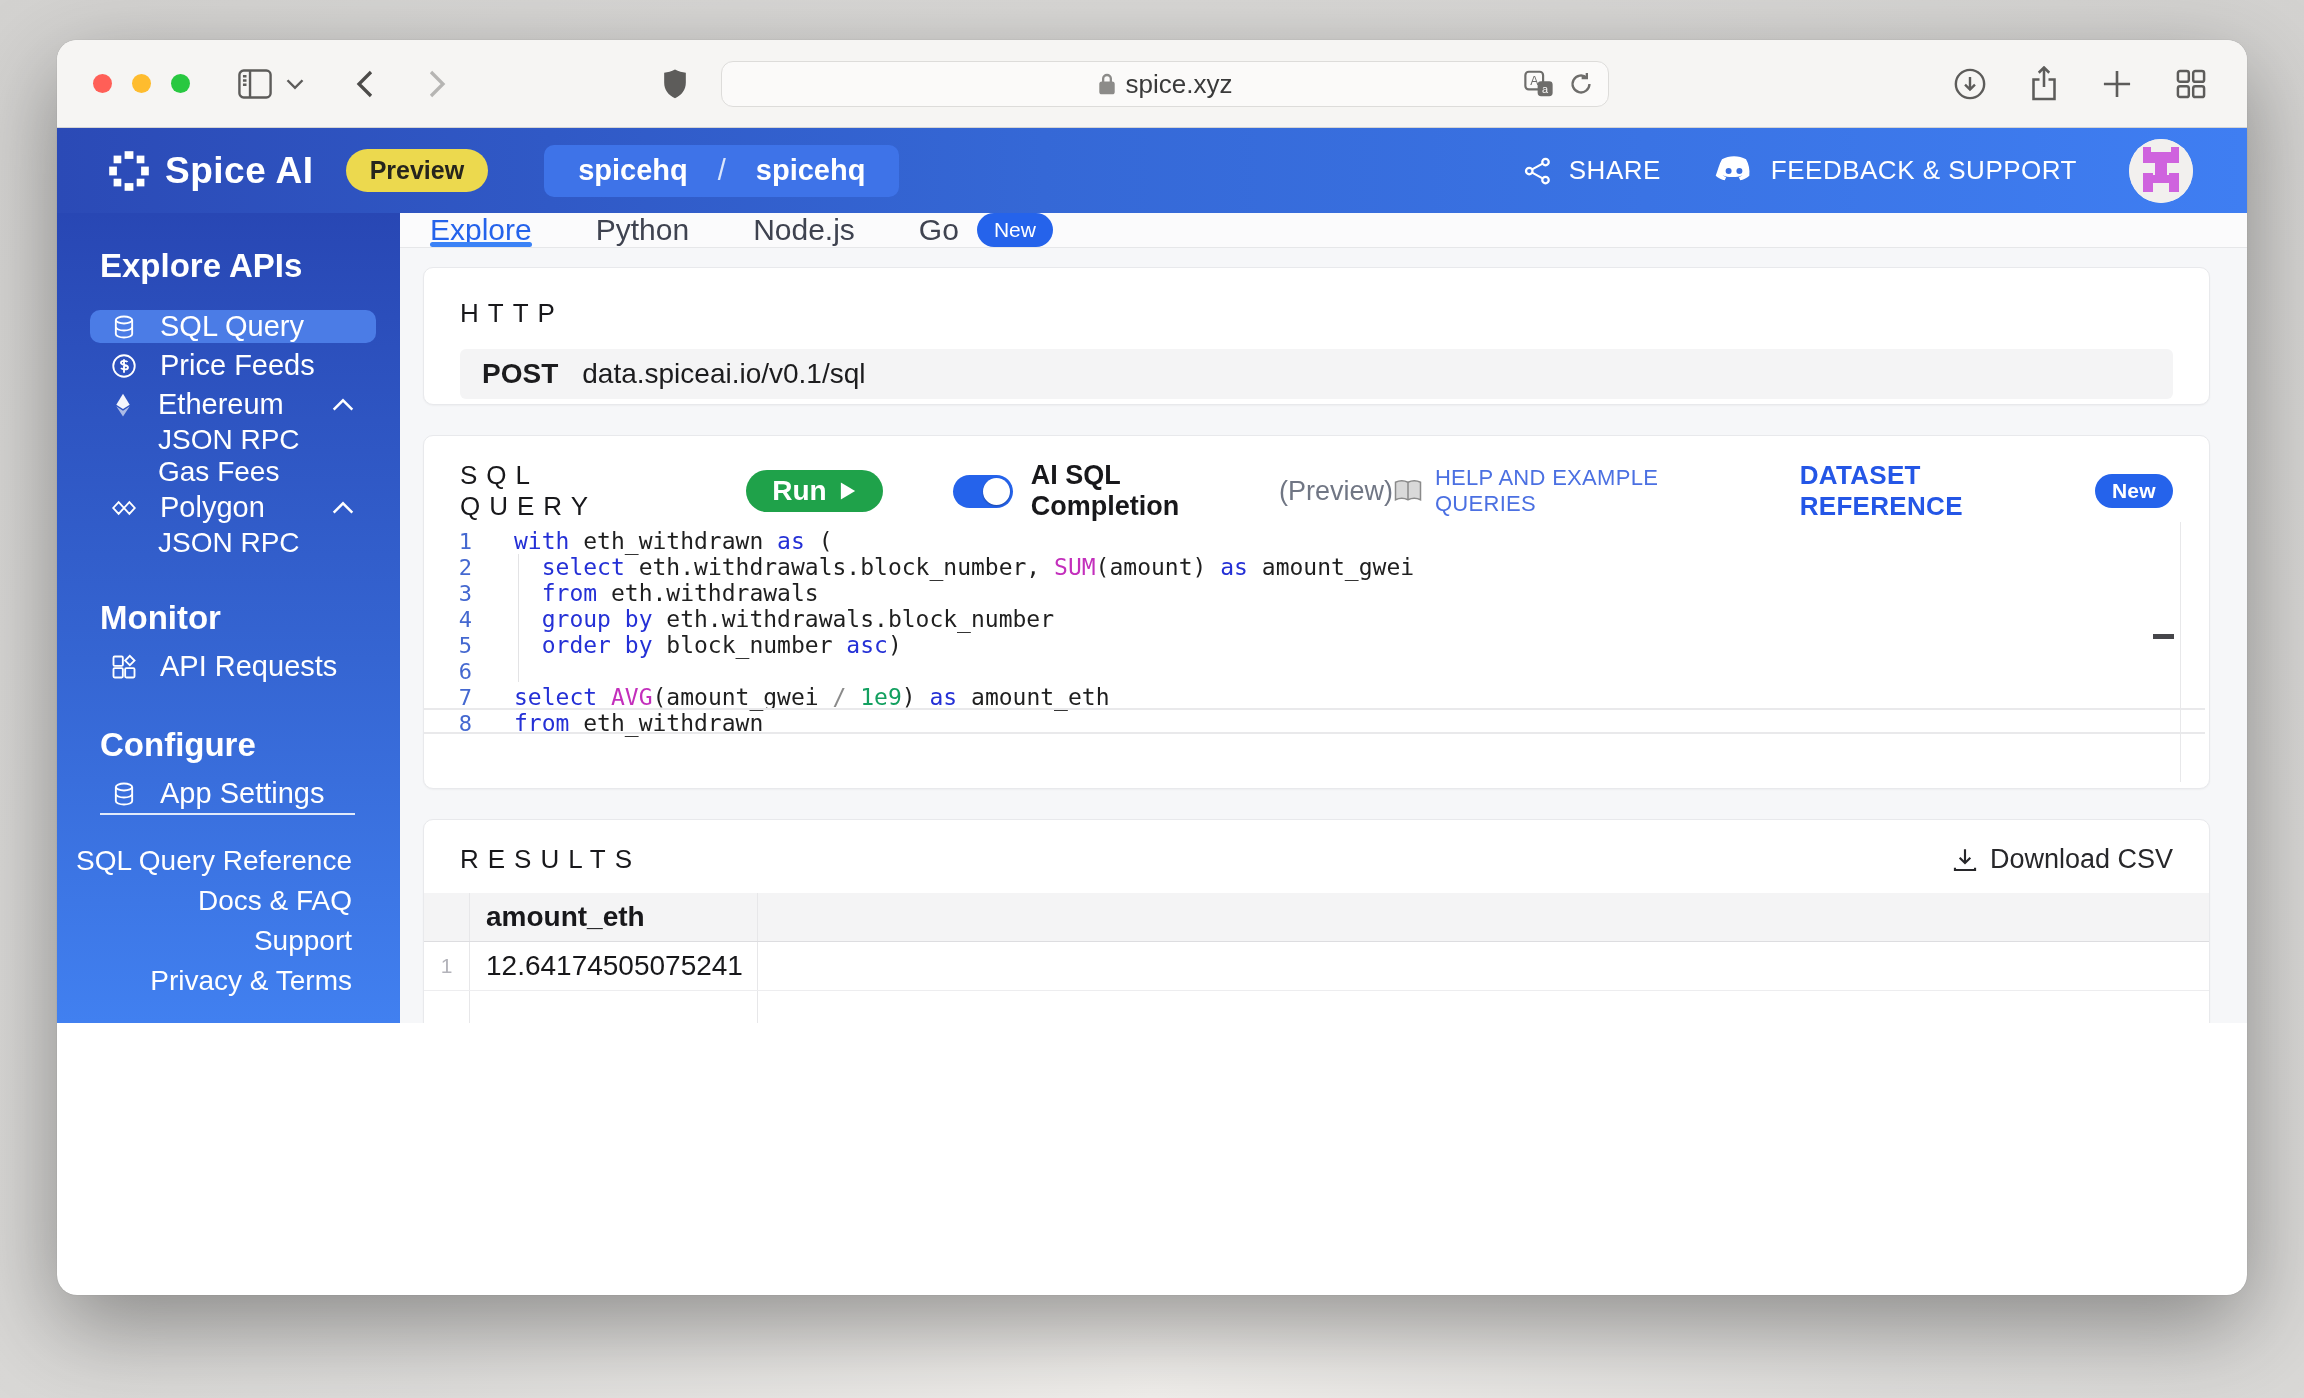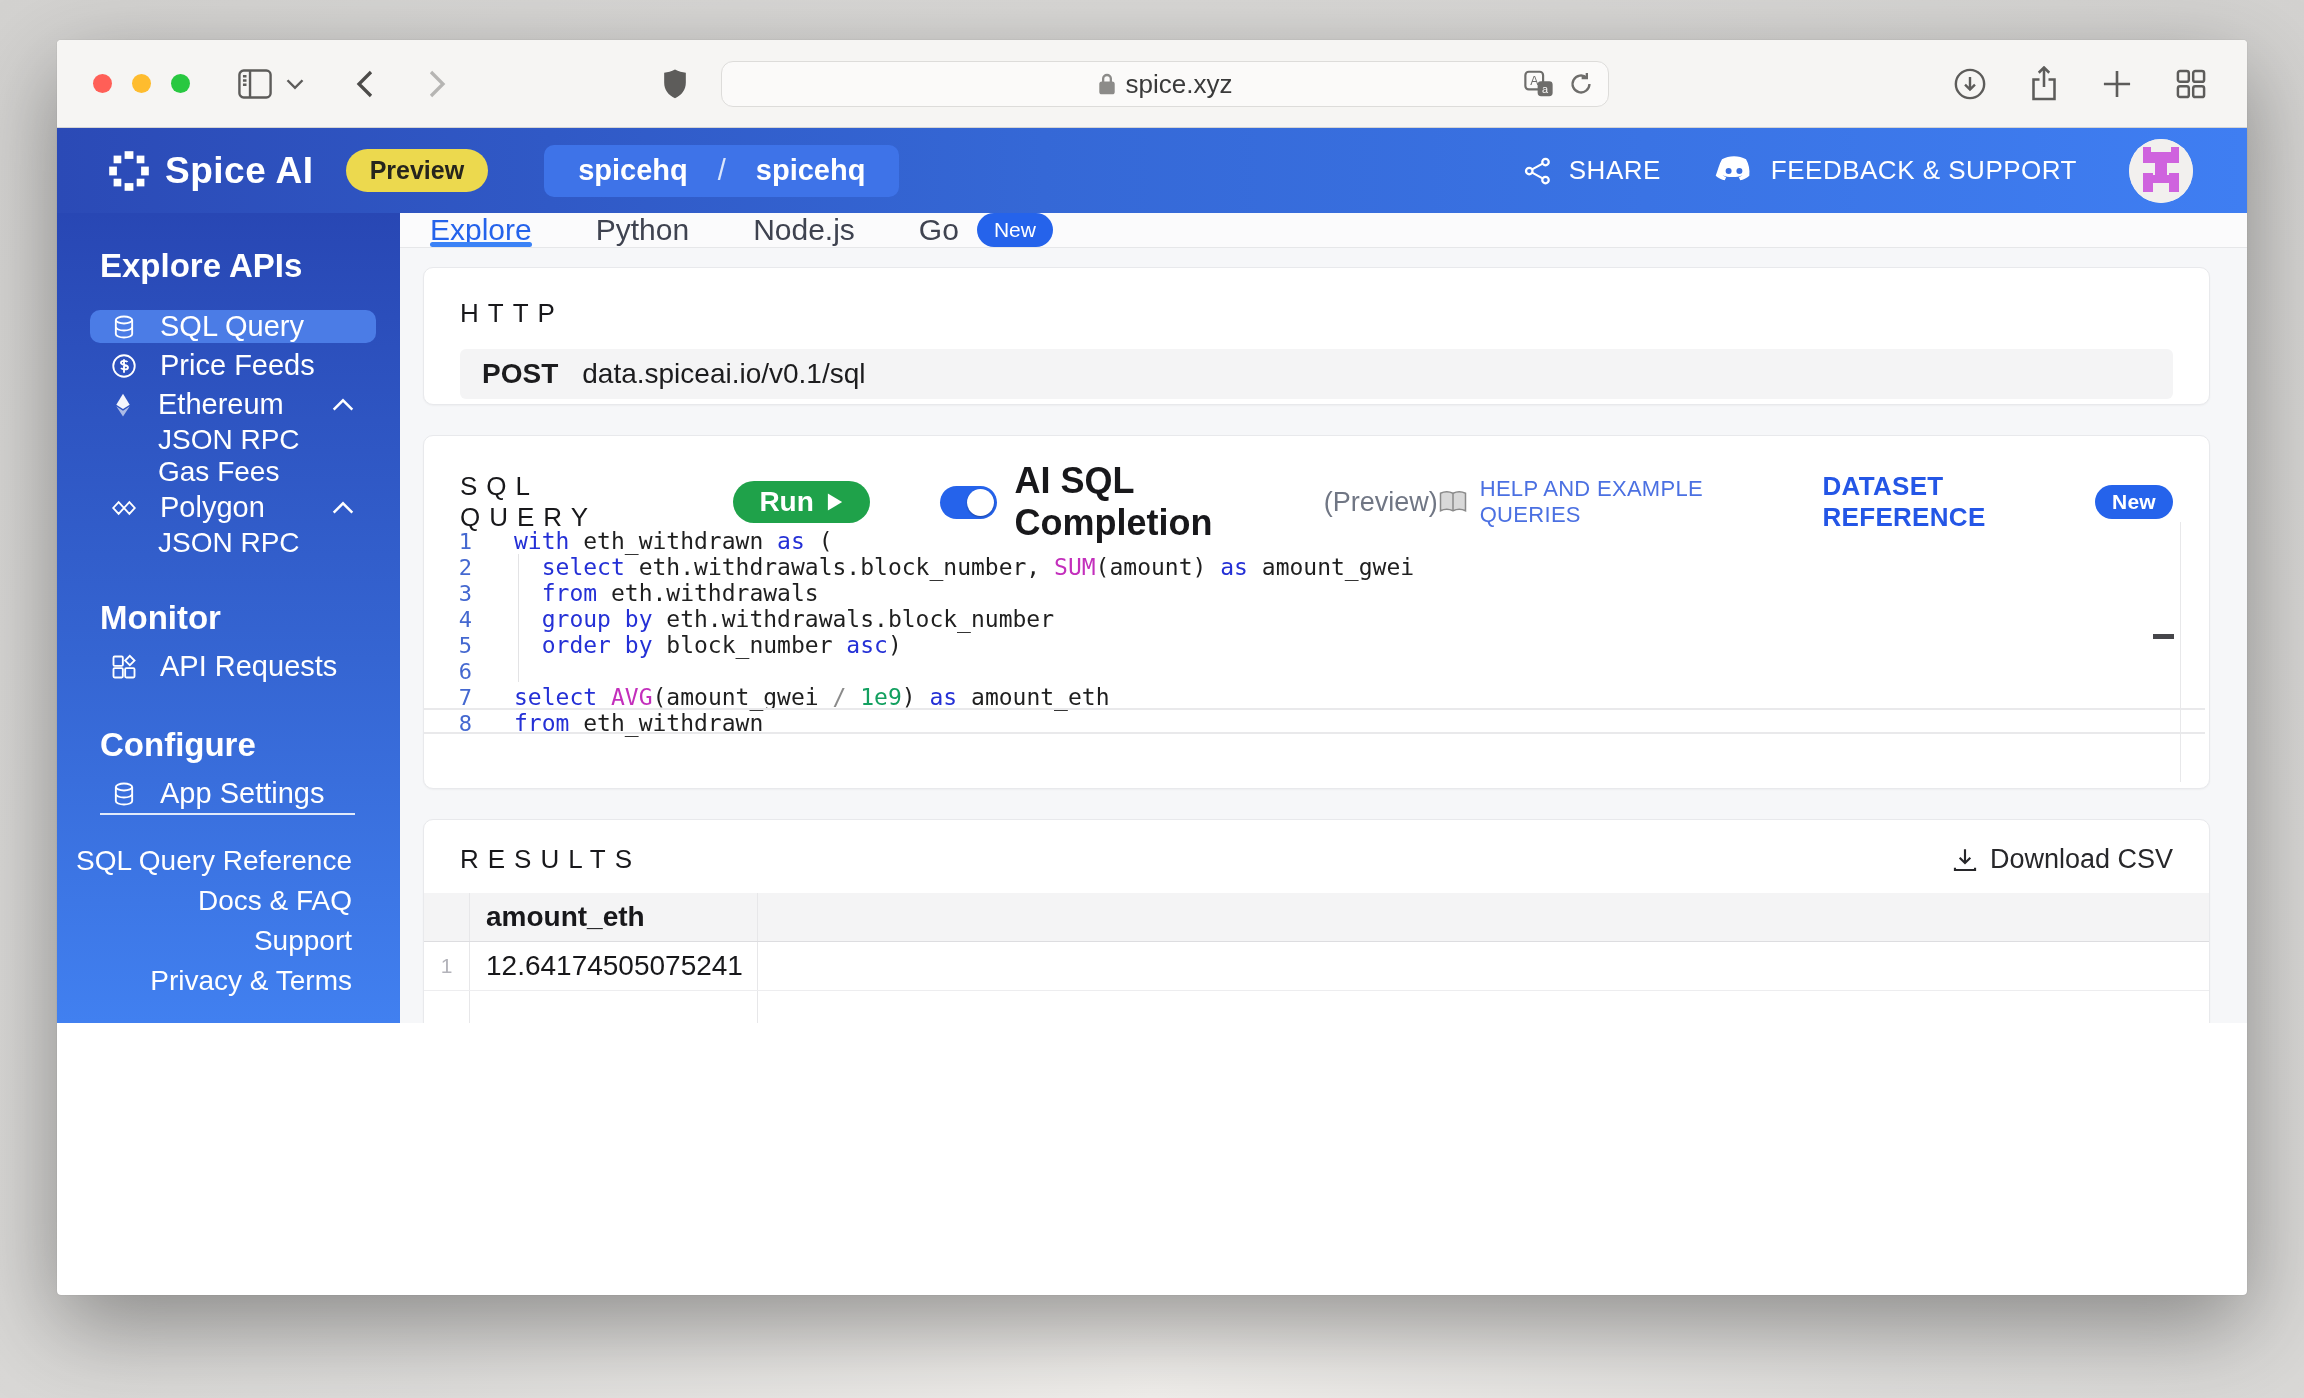--- a/index.html
+++ b/index.html
@@ -4,21 +4,21 @@
 <style>
   * { margin:0; padding:0; box-sizing:border-box; }
   html,body { width:2304px; height:1398px; }
   body {
     font-family:"Liberation Sans", sans-serif;
     background: radial-gradient(ellipse at 50% 100%, #f1efec 0%, #dedddb 45%, #d3d2d0 100%);
     overflow:hidden; color:#18181b;
   }
   .window {
     position:absolute; left:57px; top:40px; width:2190px; height:1255px;
-    border-radius:4px; box-shadow:0 30px 90px rgba(0,0,0,.38), 0 0 1px rgba(0,0,0,.3);
+    border-radius:20px; box-shadow:0 30px 90px rgba(0,0,0,.38), 0 0 1px rgba(0,0,0,.3);
     background:#fff; overflow:hidden;
   }
   
   .chrome { height:88px; background:#f6f5f3; border-bottom:1px solid #d6d5d3;
     display:flex; align-items:center; position:relative; }
   .traffic { display:flex; gap:20px; margin-left:36px; }
   .light { width:19px; height:19px; border-radius:50%; }
   .l-red{background:#ff5f57}.l-yellow{background:#febc2e}.l-green{background:#28c840}
   .chrome-ic { color:#5d5c5a; display:flex; align-items:center; justify-content:center; }
   .urlbar {
@@ -72,21 +72,21 @@
   .card-http { height:138px; padding:30px 36px; }
   .post-box { margin-top:20px; background:#f4f4f5; border-radius:6px; height:50px;
     display:flex; align-items:center; padding-left:22px; gap:24px; font-size:28px; color:#1c1c1e; }
   .post-method { font-weight:bold; }
   .card-sql { height:354px; margin-top:30px; position:relative; }
   .sql-toolbar { display:flex; align-items:center; padding:24px 36px 0 36px; gap:0; }
   .run-btn { margin-left:62px; background:#1fa24a; color:#fff; border:none; border-radius:999px;
     height:42px; padding:0 26px; font-size:28px; font-weight:bold; display:flex; align-items:center; gap:12px; }
   .toggle { margin-left:70px; width:62px; height:33px; border-radius:999px; background:#2563eb; position:relative; }
   .toggle .knob { position:absolute; right:3px; top:3px; width:27px; height:27px; border-radius:50%; background:#fff; box-shadow:0 1px 2px rgba(0,0,0,.3); }
-  .ai-label { margin-left:18px; font-size:36px; font-weight:bold; color:#18181b; }
+  .ai-label { margin-left:18px; font-size:27px; font-weight:bold; color:#18181b; }
   .ai-preview { margin-left:10px; font-size:27px; color:#707684; }
   .sql-links { margin-left:auto; display:flex; align-items:center; gap:46px; }
   .help-link { display:flex; align-items:center; gap:12px; color:#4b70e2; font-size:22px; letter-spacing:.3px; }
   .dataset-link { display:flex; align-items:center; gap:16px; color:#2456e6; font-size:26px; font-weight:bold; letter-spacing:.3px; }
   
   .editor { position:absolute; left:0; right:0; top:78px; bottom:6px; font-family:"DejaVu Sans Mono", monospace;
     font-size:23px; padding-top:14px; }
   .code-line { height:26px; display:flex; align-items:center; white-space:pre; }
   .gutter { width:48px; flex:0 0 48px; text-align:right; color:#4468d0; font-size:22px; }
   .code-text { margin-left:42px; color:#1f1f1f; }

